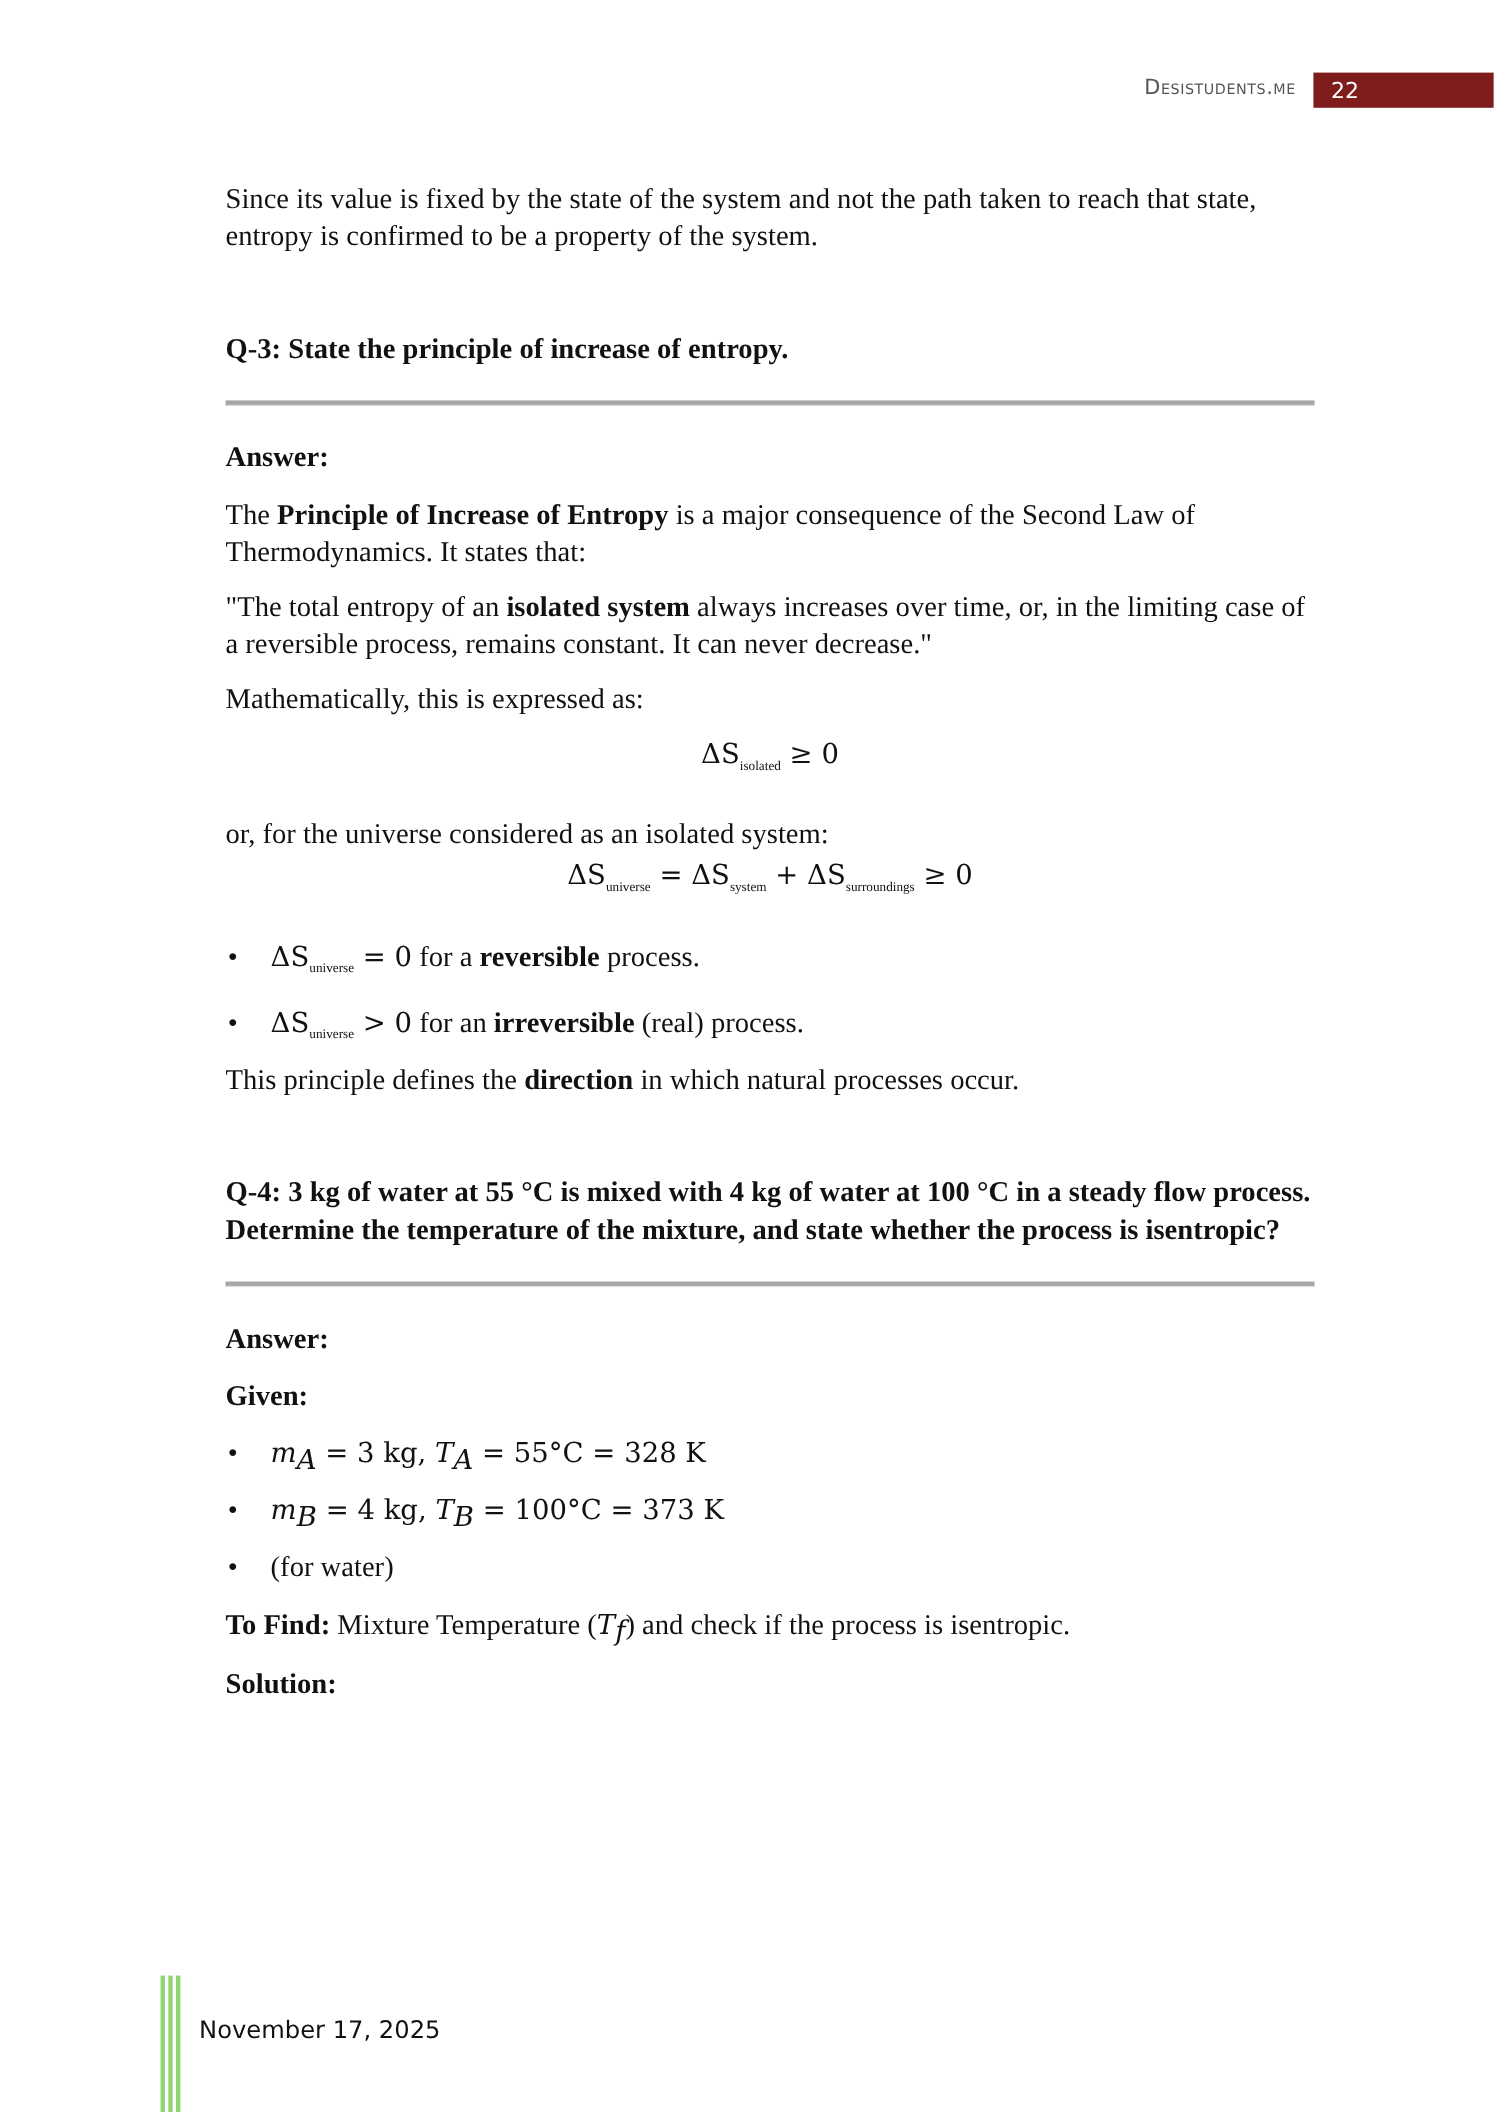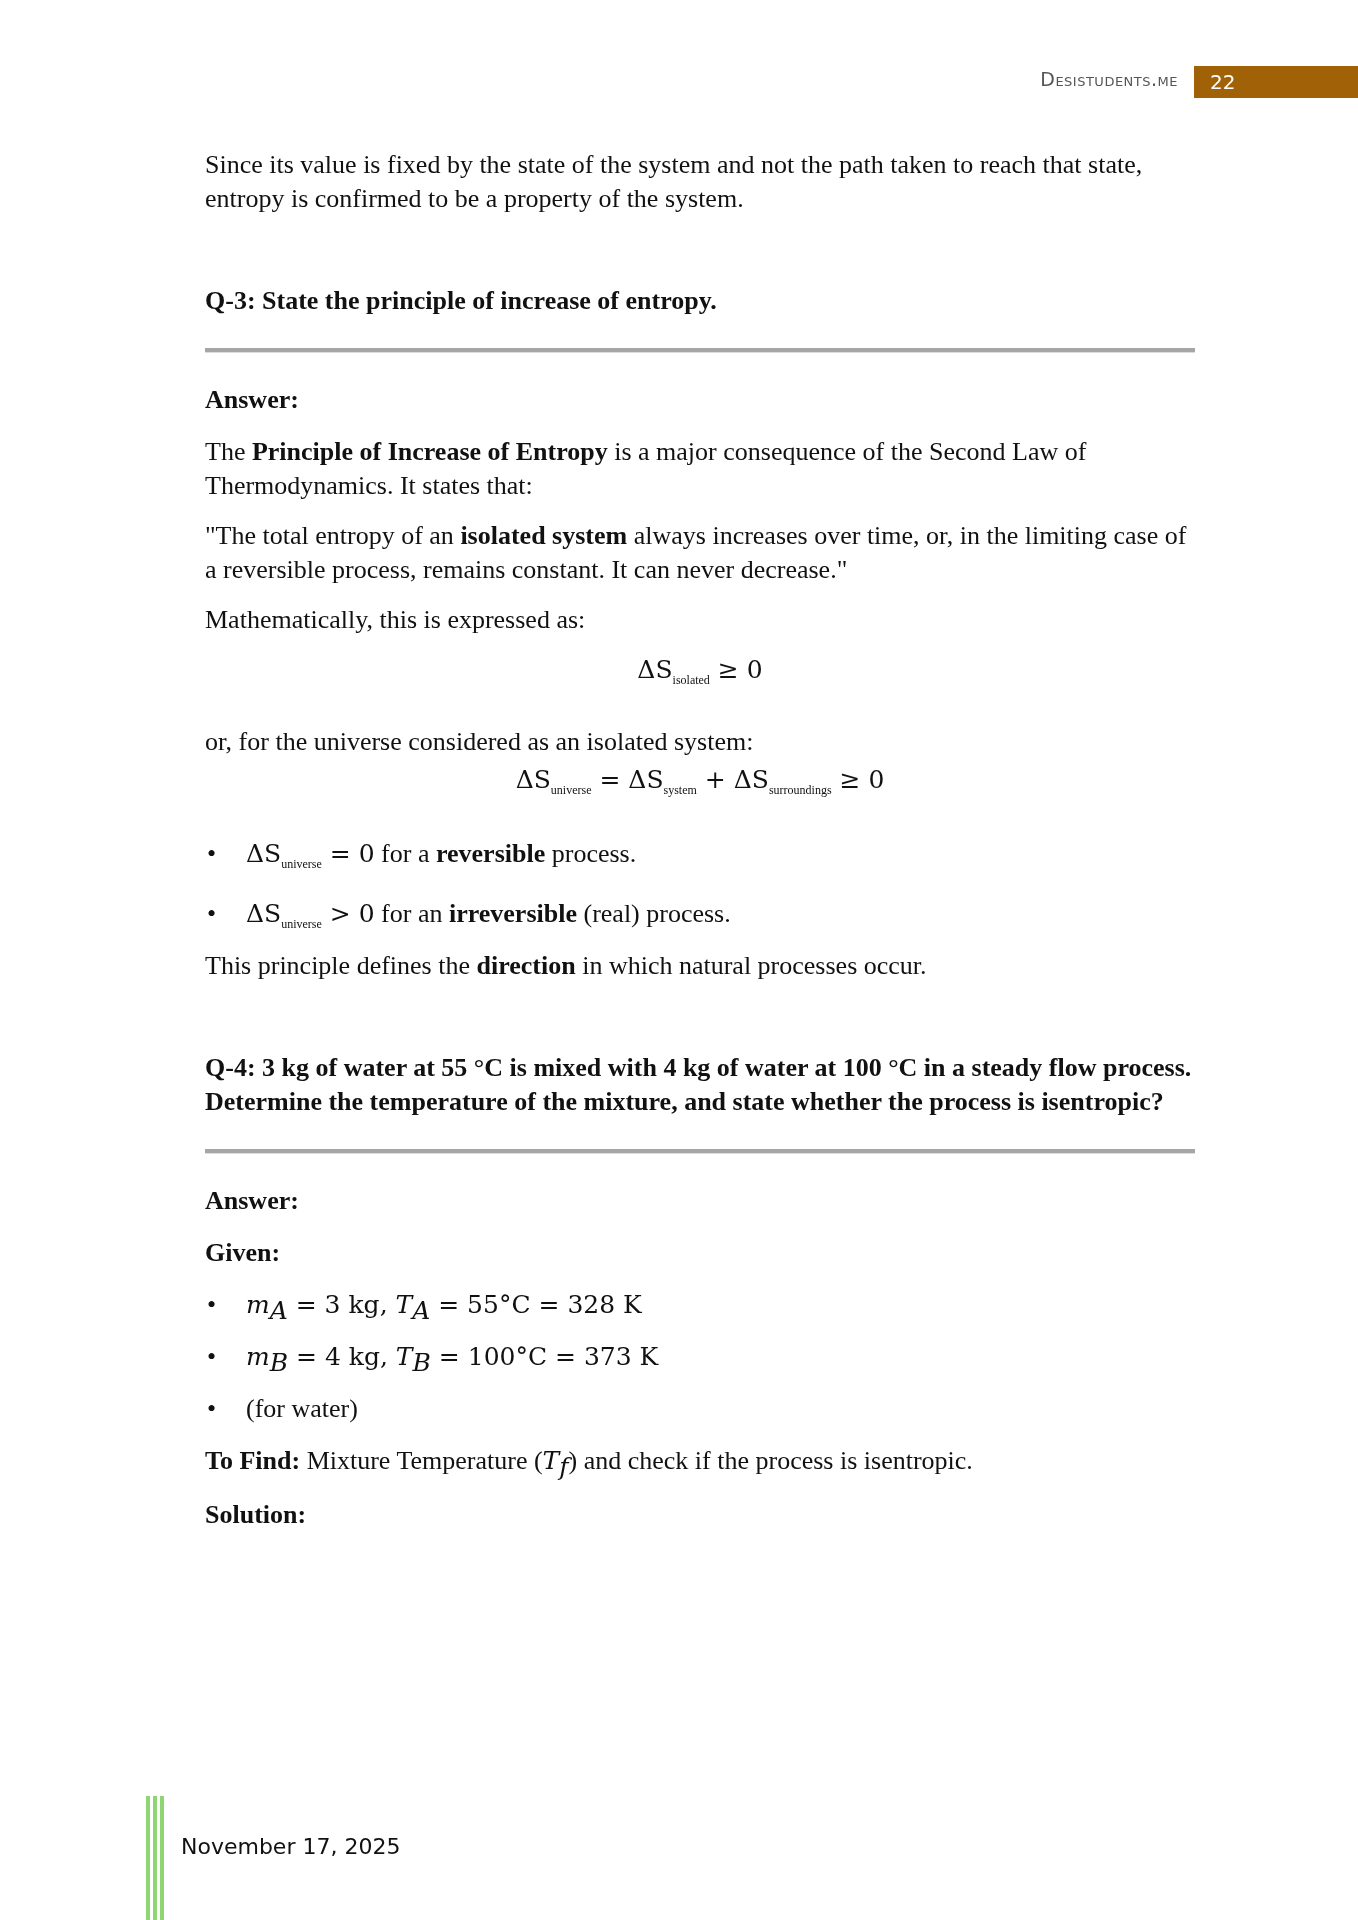--- a/index.html
+++ b/index.html
@@ -1,23 +1,23 @@
 <!DOCTYPE html>
 <html><head>
 <meta charset="utf-8">
 <style>
   html, body { margin: 0; padding: 0; background: #ffffff; }
   body { width: 1358px; height: 1920px; position: relative; overflow: hidden;
          font-family: "Liberation Serif", serif; color: #111; }
   .header-site { position: absolute; top: 68px; right: 180px; font-family: "DejaVu Sans", sans-serif;
                  font-size: 19px; color: #555; letter-spacing: 0.5px; font-variant: small-caps; }
-  .header-page { position: absolute; top: 66px; left: 1194px; width: 164px; height: 32px; background: #a16207;
+  .header-page { position: absolute; top: 66px; left: 1194px; width: 164px; height: 32px; background: #7f1d1d;
                  color: #fff; font-family: "DejaVu Sans", sans-serif; font-size: 20px; line-height: 32px;
                  padding-left: 16px; box-sizing: border-box; }
-  .content { position: absolute; left: 205px; top: 148px; width: 990px; font-size: 26px; line-height: 34px; }
+  .content { position: absolute; left: 205px; top: 164px; width: 990px; font-size: 26px; line-height: 34px; }
   p { margin: 0; }
   .q { font-weight: bold; }
   .rule { height: 4px; background: #a6a6a6; border-bottom: 1px solid #ddd; }
   .eq { text-align: center; font-size: 26px; }
   .m { font-family: "DejaVu Serif", serif; font-size: 25px; }
   .mi { font-family: "DejaVu Serif", serif; font-style: italic; font-size: 25px; }
   sub { font-size: 12px; vertical-align: -6px; line-height: 0; }
   ul { margin: 0; padding: 0; list-style: none; }
   li { position: relative; padding-left: 41px; }
   li::before { content: "•"; position: absolute; left: 2px; }

